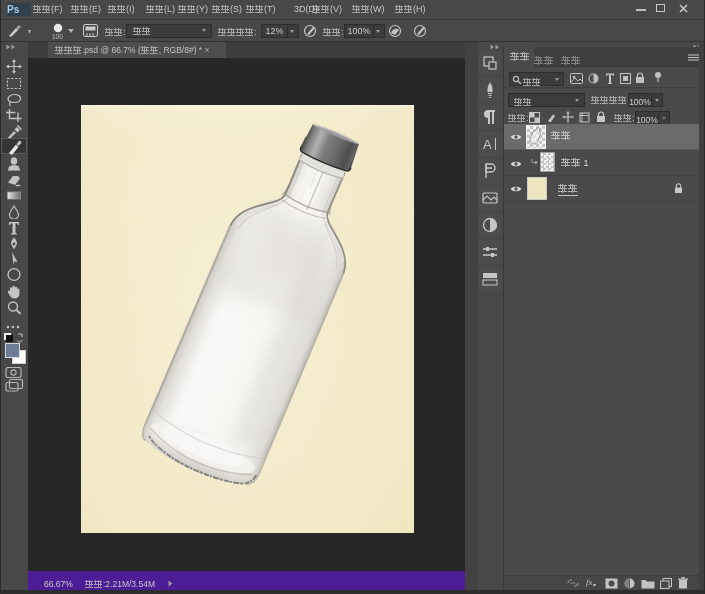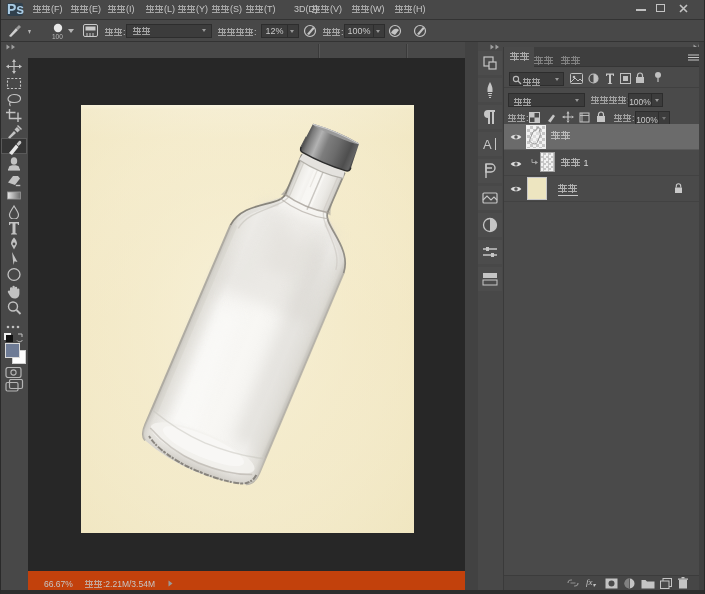--- a/index.html
+++ b/index.html
@@ -12,40 +12,40 @@
   linear-gradient(currentColor,currentColor) 50% 0/1px 100% no-repeat,
   linear-gradient(currentColor,currentColor) 0 1px/100% 1px no-repeat,
   linear-gradient(currentColor,currentColor) 0 4px/100% 1px no-repeat,
   linear-gradient(currentColor,currentColor) 0 7px/100% 1px no-repeat,
   linear-gradient(currentColor,currentColor) 20% 0/1px 55% no-repeat,
   linear-gradient(currentColor,currentColor) 80% 45%/1px 55% no-repeat;
  opacity:.72}
 .c.s9{width:9px;height:9px}
 
 #menubar{position:absolute;left:0;top:0;width:705px;height:20px;background:#484848;border-bottom:1px solid #333}
-#pslogo{position:absolute;left:7px;top:3px;width:16px;height:13px;background:#30404d;border-radius:2px;
- color:#a9cbe4;font-size:14px;font-weight:bold;text-align:right;line-height:13px}
+#pslogo{position:absolute;left:7px;top:3px;width:24px;height:13px;background:#30404d;border-radius:2px;
+ color:#a9cbe4;font-size:10px;font-weight:bold;text-align:left;line-height:13px}
 .mi{position:absolute;top:4px;font-size:9px;color:#c6c6c6;white-space:nowrap}
 .winbtn{position:absolute;top:0;height:20px;color:#c0c0c0;font-size:9px;text-align:center}
 
 #optbar{position:absolute;left:0;top:21px;width:705px;height:21px;background:#484848;border-bottom:1px solid #333}
 .field{position:absolute;background:#3c3c3c;border:1px solid #2d2d2d;color:#c9c9c9;font-size:9px;line-height:12px}
 .lbl{position:absolute;font-size:9px;color:#c6c6c6;white-space:nowrap}
 .darr{position:absolute;width:0;height:0;border-left:2.5px solid transparent;border-right:2.5px solid transparent;border-top:3.5px solid #9a9a9a}
 
 #tabbar{position:absolute;left:28px;top:42px;width:437px;height:16px;background:#3d3d3d}
 #doctab{position:absolute;left:20px;top:0;width:178px;height:16px;background:#4d4d4d;color:#c2c2c2;font-size:8.5px;line-height:16px;padding-left:7px;white-space:nowrap}
 
 #toolbar{position:absolute;left:0;top:42px;width:28px;height:552px;background:#484848}
 .tool{position:absolute;left:5px;width:18px;height:15px}
 
 #canvas{position:absolute;left:28px;top:58px;width:437px;height:513px;background:#272727}
 #photo{position:absolute;left:53px;top:47px;width:333px;height:428px;overflow:hidden}
 
-#status{position:absolute;left:28px;top:571px;width:437px;height:21px;background:#c2410c;color:#c6c6c6;font-size:8.5px}
+#status{position:absolute;left:28px;top:571px;width:437px;height:21px;background:#4c1d95;color:#c6c6c6;font-size:8.5px}
 
 #rightside{position:absolute;left:465px;top:42px;width:240px;height:552px;background:#484848}
 #iconstrip{position:absolute;left:13px;top:9px;width:24px}
 .pib{position:relative;width:24px;height:24px;margin-bottom:3px;background:#4c4c4c;border:0;display:flex;align-items:center;justify-content:center}
 #lpanel{position:absolute;left:38px;top:5px;width:235px;height:547px;background:#4a4a4a;border-left:1px solid #3a3a3a}
 .ltab{position:absolute;top:0;height:19px;font-size:9px;line-height:19px;color:#9f9f9f;padding:0 7px}
 </style></head>
 <body>
 <div id="app">
 
@@ -107,20 +107,23 @@
       <path d="M3 9 C5 4 9 4 11 6 L7 11 Z" fill="#c4c4c4"></path>
     </svg>
     <div class="abs" style="left:318px;top:23px;width:1px;height:16px;background:#3a3a3a;box-shadow:1px 0 0 #555"></div>
     <div class="abs" style="left:406px;top:23px;width:1px;height:16px;background:#3a3a3a;box-shadow:1px 0 0 #555"></div>
     <svg class="abs" style="left:413px;top:3px" width="14" height="14" viewBox="0 0 14 14">
       <circle cx="7" cy="7" r="5.5" fill="none" stroke="#c4c4c4" stroke-width="1.2"></circle>
       <path d="M4 10 L10 3 l1.5 1.5 L6 11 Z" fill="#c4c4c4"></path>
     </svg>
   </div>
 
+  <div id="tabbar">
+      <div id="doctab"><i class="c"></i><i class="c"></i><i class="c"></i>.psd @ 66.7% (<i class="c"></i><i class="c"></i>, RGB/8#) * <span style="color:#aaa">×</span></div>
+    </div>
 
   <div id="toolbar">
     <svg class="abs" style="left:6px;top:2px" width="10" height="6" viewBox="0 0 10 6">
         <path d="M0.5 0.5 L4 3 L0.5 5.5 Z M5.5 0.5 L9 3 L5.5 5.5 Z" fill="#9e9e9e"></path>
       </svg>
     <div class="abs" style="left:1px;top:96px;width:26px;height:16px;background:#353535;border:1px solid #5a5a5a"></div>
     <svg class="tool" style="top:17px" viewBox="0 0 18 15">
         <g stroke="#c2c2c2" stroke-width="1.2" fill="#c2c2c2">
           <path d="M9 2 v11 M3.5 7.5 h11" fill="none"></path>
           <path d="M9 0 l2 3 h-4z M9 15 l2 -3 h-4z M1 7.5 l3 -2 v4z M17 7.5 l-3 -2 v4z" stroke="none"></path>

